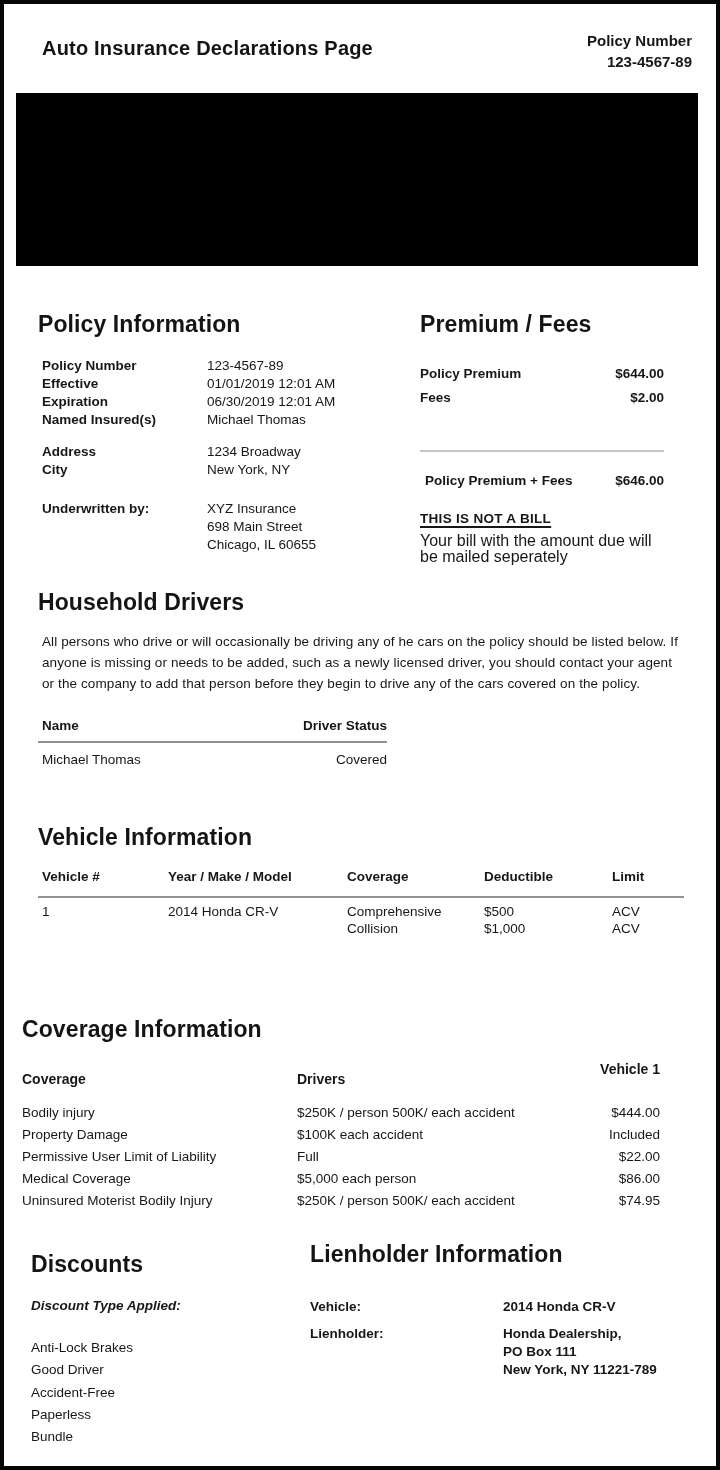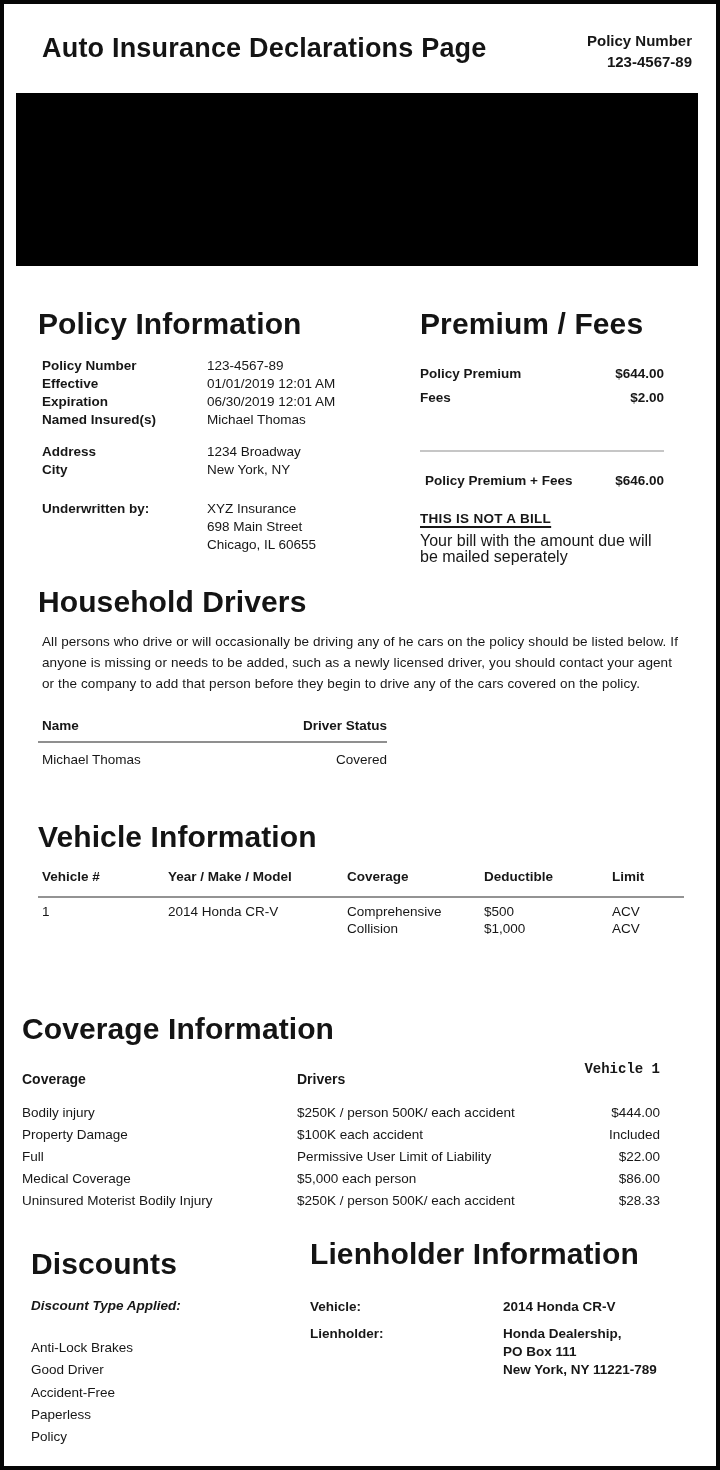--- a/index.html
+++ b/index.html
@@ -9,22 +9,22 @@
     height: 1470px;
     box-sizing: border-box;
     border: 4px solid #060606;
     background: #ffffff;
     font-family: "Liberation Sans", "DejaVu Sans", sans-serif;
     color: #171717;
     overflow: hidden;
   }
   .abs { position: absolute; }
   h1, h2 { margin: 0; font-weight: 700; color: #141414; }
-  h1 { font-size: 27px; line-height: 32px; letter-spacing: 0.2px; }
-  h2 { font-size: 30px; line-height: 28px; letter-spacing: 0.1px; }
+  h1 { font-size: 20px; line-height: 32px; letter-spacing: 0.2px; }
+  h2 { font-size: 23px; line-height: 28px; letter-spacing: 0.1px; }
 
   
   .title { left: 38px; top: 28px; }
   .policy-no { right: 24px; top: 26px; text-align: right; font-size: 15px; font-weight: 700; line-height: 21px; }
 
   
   .redacted { left: 12px; top: 89px; width: 682px; height: 173px; background: #000000; }
 
   
   .kv { display: flex; line-height: 18px; font-size: 13.5px; }
@@ -61,21 +61,21 @@
   .vehicle .thead { margin-top: 17px; font-weight: 700; line-height: 18px; }
   .vehicle .rule { margin-top: 10px; border-top: 2px solid #939393; width: 646px; }
   .vehicle .trow { margin-top: 5px; font-weight: 500; line-height: 17px; }
   .vehicle .trow .cell div { line-height: 17px; }
 
   
   .coverage { left: 18px; top: 987px; width: 638px; font-size: 13.5px; margin-top: 24px; }
   .cgrid { display: grid; grid-template-columns: 275px 1fr 110px; }
   .cgrid .col-val { text-align: right; }
   .coverage .thead { margin-top: 27px; font-weight: 700; font-size: 14px; line-height: 18px; }
-  .coverage .thead .veh { position: relative; top: -10px; font-family: Liberation Mono, monospace; }
+  .coverage .thead .veh { position: relative; top: -10px; }
   .coverage .rows { margin-top: 14px; }
   .coverage .crow { line-height: 22px; font-weight: 500; }
 
   
   .discounts { left: 27px; top: 1246px; font-size: 13.5px; }
   .discounts .sub { margin-top: 19px; font-weight: 700; line-height: 18px; font-style: italic; }
   .discounts ul { list-style: none; margin: 22px 0 0 0; padding: 0; font-weight: 500; }
   .discounts li { line-height: 22.3px; }
 
   
@@ -216,46 +216,46 @@
         <span>Bodily injury</span>
         <span>$250K / person 500K/ each accident</span>
         <span class="col-val">$444.00</span>
       </div>
       <div class="crow cgrid">
         <span>Property Damage</span>
         <span>$100K each accident</span>
         <span class="col-val">Included</span>
       </div>
       <div class="crow cgrid">
+        <span>Permissive User Limit of Liability</span>
         <span>Full</span>
-        <span>Permissive User Limit of Liability</span>
         <span class="col-val">$22.00</span>
       </div>
       <div class="crow cgrid">
         <span>Medical Coverage</span>
         <span>$5,000 each person</span>
         <span class="col-val">$86.00</span>
       </div>
       <div class="crow cgrid">
         <span>Uninsured Moterist Bodily Injury</span>
         <span>$250K / person 500K/ each accident</span>
-        <span class="col-val">$28.33</span>
+        <span class="col-val">$74.95</span>
       </div>
     </div>
   </section>
 
   <section class="abs discounts">
     <h2>Discounts</h2>
     <div class="sub">Discount Type Applied:</div>
     <ul>
       <li>Anti-Lock Brakes</li>
       <li>Good Driver</li>
       <li>Accident-Free</li>
       <li>Paperless</li>
-      <li>Policy</li>
+      <li>Bundle</li>
     </ul>
   </section>
 
   <section class="abs lienholder">
     <h2>Lienholder Information</h2>
     <div class="lrow row-vehicle">
       <span class="k">Vehicle:</span>
       <span class="v">2014 Honda CR-V</span>
     </div>
     <div class="lrow row-lien">

